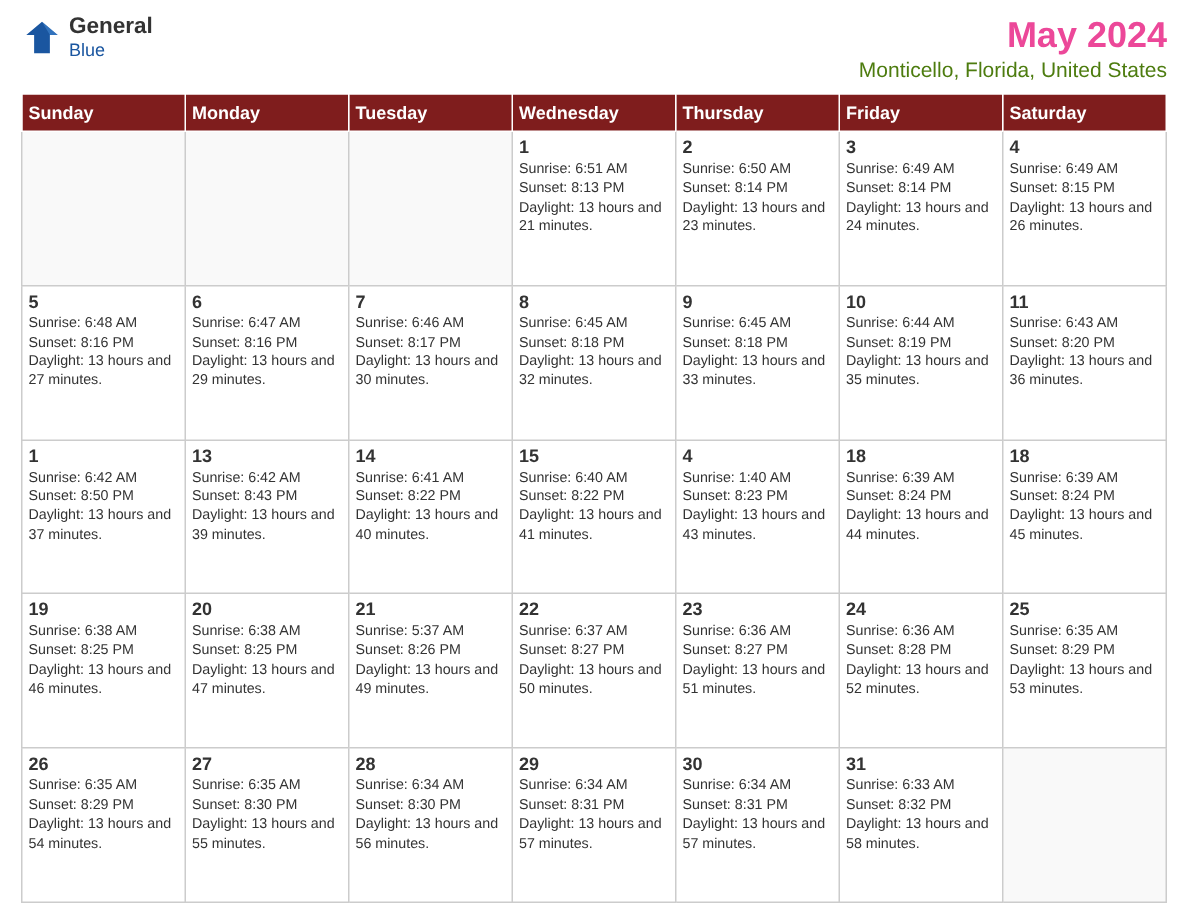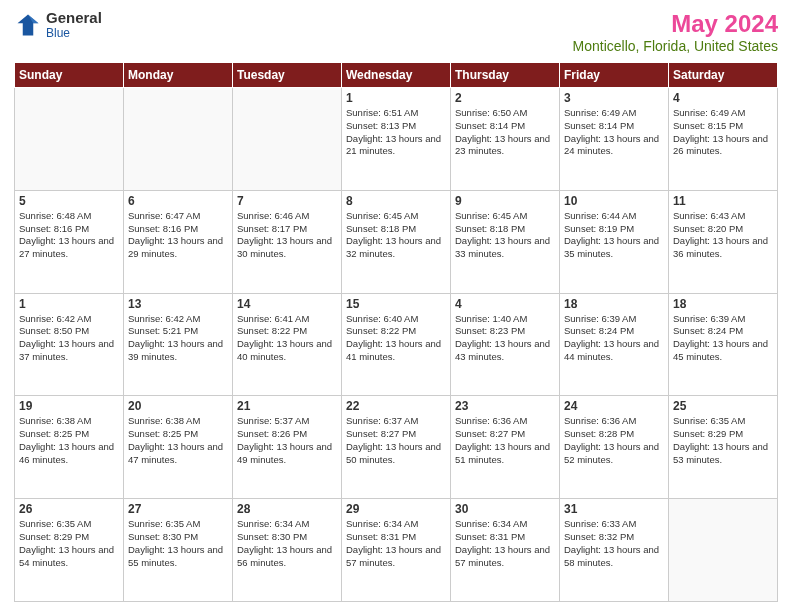--- a/index.html
+++ b/index.html
@@ -220,21 +220,21 @@
           <td>
             <span class="day-num">1</span>
             <div class="day-info">Sunrise: 6:42 AM
 Sunset: 8:50 PM
 Daylight: 13 hours
 and 37 minutes.</div>
           </td>
           <td>
             <span class="day-num">13</span>
             <div class="day-info">Sunrise: 6:42 AM
-Sunset: 5:21 PM
+Sunset: 8:43 PM
 Daylight: 13 hours
 and 39 minutes.</div>
           </td>
           <td>
             <span class="day-num">14</span>
             <div class="day-info">Sunrise: 6:41 AM
 Sunset: 8:22 PM
 Daylight: 13 hours
 and 40 minutes.</div>
           </td>

